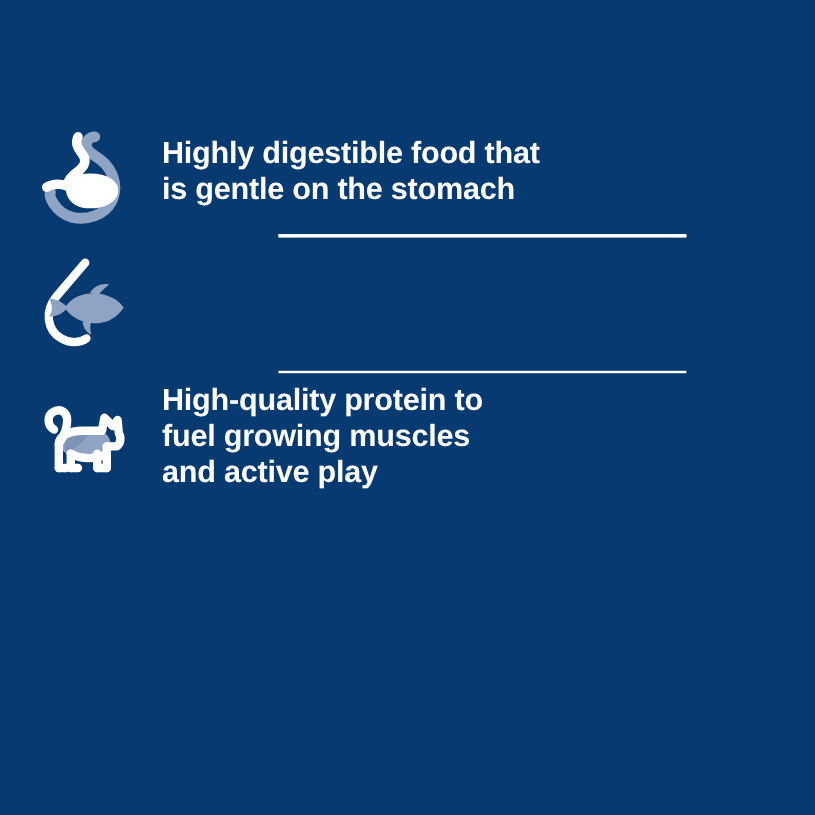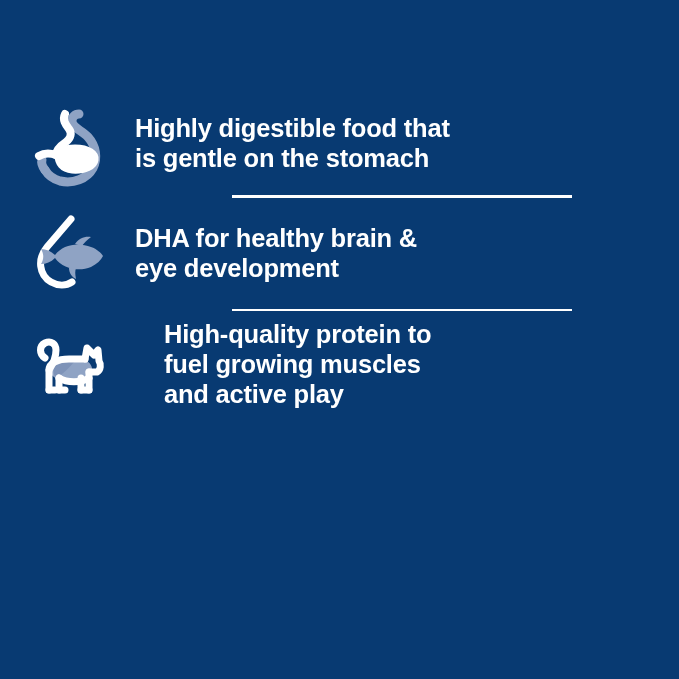--- a/index.html
+++ b/index.html
@@ -76,21 +76,21 @@
   .row-2 { height: 141px; }
   .row-2 .icon-cell { height: 141px; align-items: flex-start; padding-top: 18px;}
   .row-2 .text-cell { padding-top: 22px; }
 
   .row-3 { height: 112px; }
   .row-3 .icon-cell { height: 112px; align-items: flex-start; padding-top: 14px;}
   .row-3 .text-cell { padding-top: 27px; }
 
   .row-4 { height: 120px; }
   .row-4 .icon-cell { height: 120px; align-items: flex-start; padding-top: 18px;}
-  .row-4 .text-cell { padding-top: 10px; margin-left: 29px; }
+  .row-4 .text-cell { padding-top: 10px; }
 </style>
 </head>
 <body>
 
 <div class="panel">
 
   <div class="feature-list">
 
     <div class="feature-row row-1">
       <div class="icon-cell">
@@ -138,24 +138,20 @@
 
             <path d="M30 44 C26 40 21 38 16 38 C19 43 19 48 16 53
                      C21 53 26 51 30 47 Z" fill="#8FA3C4"></path>
 
             <path d="M50 33 C54 27 60 25 66 26 C62 29 59 32 57 35 Z" fill="#8FA3C4"></path>
 
             <path d="M44 57 C44 62 47 66 51 68 C50 63 50 60 51 57 Z" fill="#8FA3C4"></path>
           </svg>
         </span>
       </div>
-      <div class="text-cell">
-        <p class="feature-text">DHA for healthy brain &amp;
-eye development</p>
-      </div>
     </div>
     <div class="divider-wrap">
       <div class="divider"></div>
     </div>
 
     <div class="feature-row row-4">
       <div class="icon-cell">
         <span>
           <svg width="86" height="80" viewBox="0 0 86 80">
 

